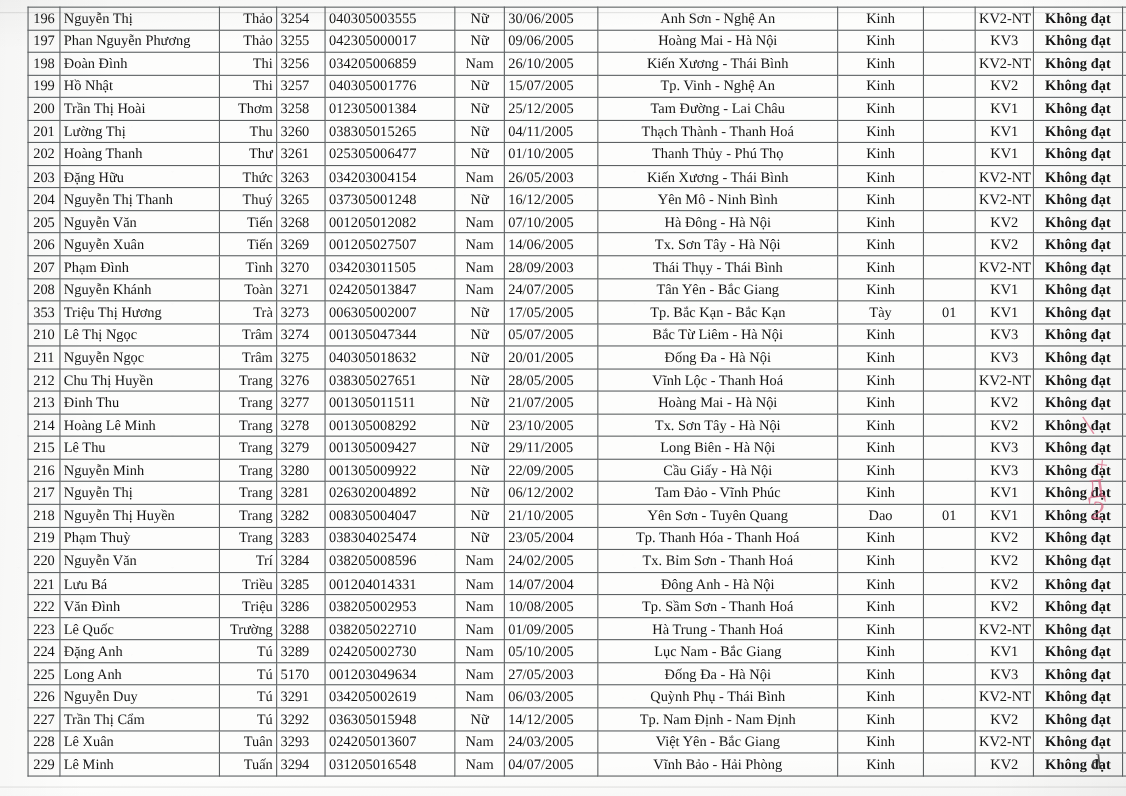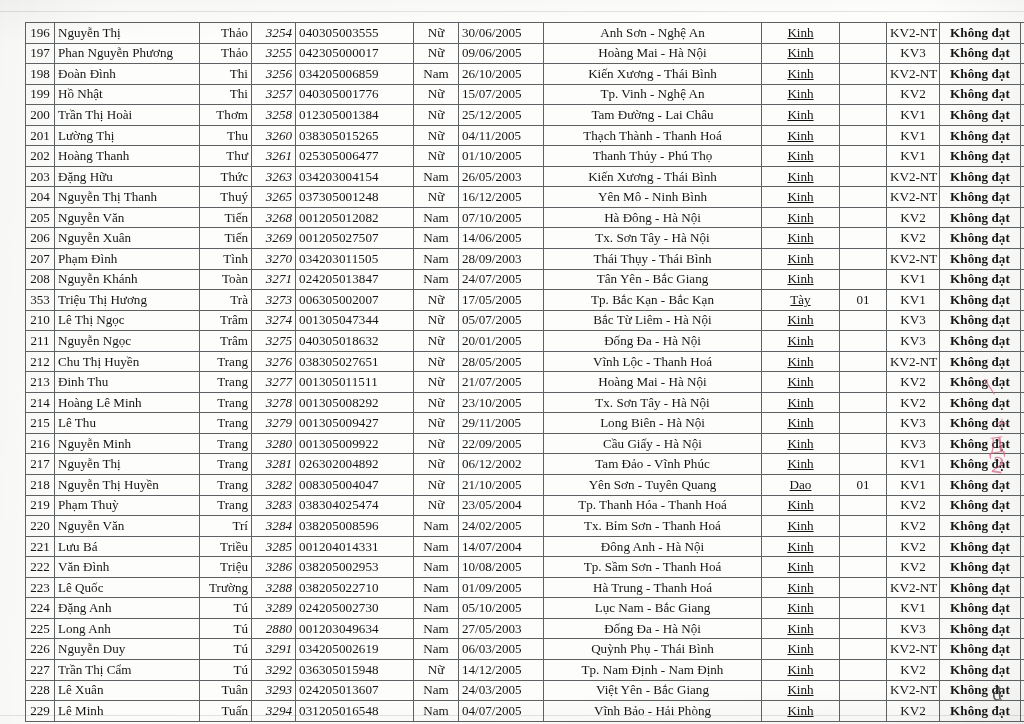--- a/index.html
+++ b/index.html
@@ -37,21 +37,21 @@
       radial-gradient(circle at 12% 30%, rgba(0,0,0,0.020) 0 1px, transparent 1px),
       radial-gradient(circle at 63% 72%, rgba(0,0,0,0.018) 0 1px, transparent 1px),
       radial-gradient(circle at 84% 18%, rgba(0,0,0,0.016) 0 1px, transparent 1px),
       radial-gradient(circle at 33% 88%, rgba(0,0,0,0.016) 0 1px, transparent 1px);
     background-size: 140px 120px, 190px 160px, 110px 150px, 170px 130px;
   }
 
   #table-wrap {
     position: absolute;
     left: 25px;
-    top: 22px;
+    top: 6px;
     width: 936px;
   }
 
   table.roster {
     border-collapse: collapse;
     width: 936px;
     table-layout: fixed;
     font-size: 13.1px;
     line-height: 1.06;
   }
@@ -63,26 +63,26 @@
     vertical-align: middle;
     white-space: nowrap;
     overflow: hidden;
     background: transparent;
   }
 
   
   .c-stt      { text-align: center; width: 22px;  padding: 0 1px; }
   .c-ho       { text-align: left;   width: 138px; padding-left: 5px; }
   .c-ten      { text-align: right; width: 45px;  }
-  .c-sbd      { text-align: right; width: 37px; font-style: italic;  }
+  .c-sbd      { text-align: left; width: 37px;  }
   .c-cccd     { text-align: left;   width: 111px; padding-left: 5px; letter-spacing: 0.1px; }
   .c-gt       { text-align: center; width: 38px;  }
   .c-ns       { text-align: left; width: 78px;  }
   .c-noi      { text-align: center; width: 211px; }
-  .c-dt       { text-align: center; width: 71px; text-decoration: underline;  }
+  .c-dt       { text-align: center; width: 71px;  }
   .c-ut       { text-align: center; width: 40px;  }
   .c-kv       { text-align: center; width: 46px;  }
   .c-kq       { text-align: center; width: 74px;  font-weight: bold; letter-spacing: 0.05px; }
   .c-ghichu   { text-align: center; width: 41px;  }
 
   
   .ink-mark {
     position: absolute;
     color: #d8607f;
     font-family: "Liberation Serif", serif;
@@ -549,21 +549,21 @@
           <td class="c-dt">Kinh</td>
           <td class="c-ut"></td>
           <td class="c-kv">KV1</td>
           <td class="c-kq">Không đạt</td>
           <td class="c-ghichu"></td>
         </tr>
         <tr>
           <td class="c-stt">225</td>
           <td class="c-ho">Long Anh</td>
           <td class="c-ten">Tú</td>
-          <td class="c-sbd">2880</td>
+          <td class="c-sbd">5170</td>
           <td class="c-cccd">001203049634</td>
           <td class="c-gt">Nam</td>
           <td class="c-ns">27/05/2003</td>
           <td class="c-noi">Đống Đa - Hà Nội</td>
           <td class="c-dt">Kinh</td>
           <td class="c-ut"></td>
           <td class="c-kv">KV3</td>
           <td class="c-kq">Không đạt</td>
           <td class="c-ghichu"></td>
         </tr>

